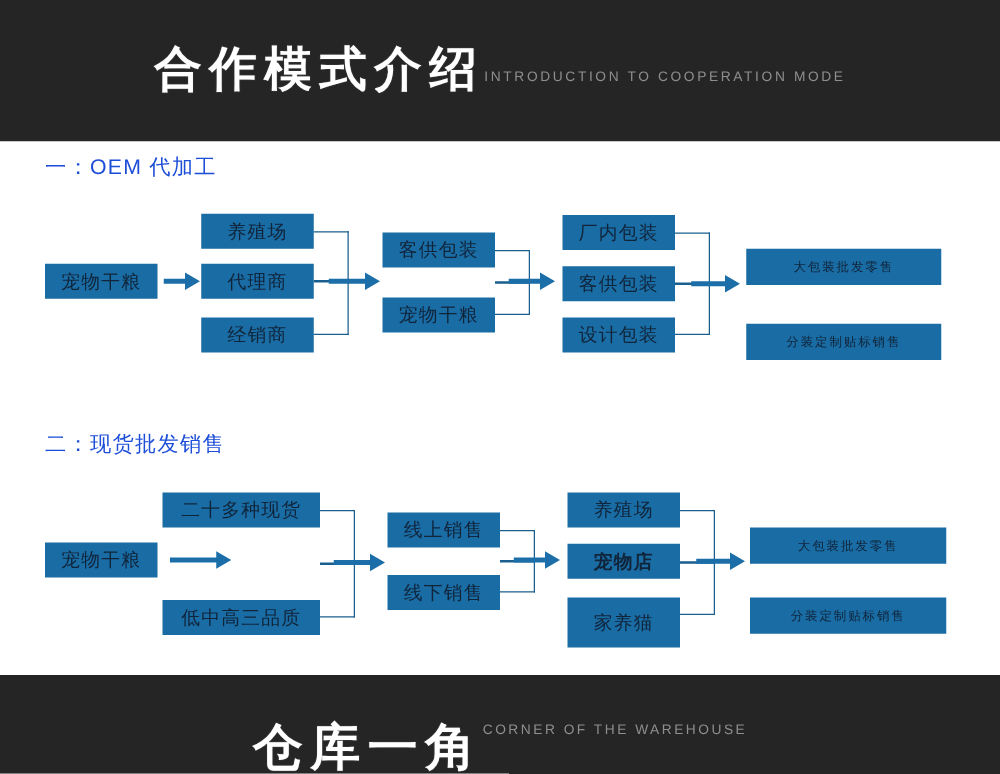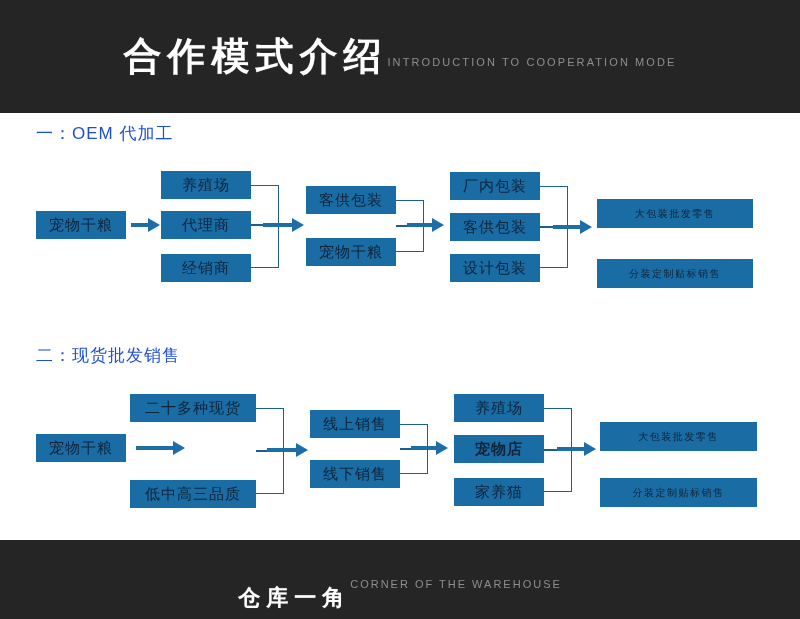--- a/index.html
+++ b/index.html
@@ -23,21 +23,21 @@
   .banner-bottom{top:540px;height:79px;}
   .banner-title{
     color:#ffffff;
     font-size:38px;
     font-weight:700;
     letter-spacing:6px;
     line-height:1.05;
     margin:0;
     text-shadow:0 0 1px rgba(255,255,255,.35);
   }
-  .banner-bottom .banner-title{font-size:22px;margin-top:36px;}
+  .banner-bottom .banner-title{font-size:40px;margin-top:36px;}
   .banner-sub{
     color:#8e8e8e;
     font-size:11px;
     letter-spacing:2.1px;
     margin-top:11px;
     white-space:nowrap;
   }
   .banner-bottom .banner-sub{margin-top:9px;letter-spacing:2px;}
 
   
@@ -143,21 +143,21 @@
   <div class="arrow" style="left:267px;top:448px;width:30px;"></div>
 
   <div class="fbox" style="left:310px;top:410px;width:90px;height:28px;">线上销售</div>
   <div class="fbox" style="left:310px;top:460px;width:90px;height:28px;">线下销售</div>
   <div class="bracket" style="left:400px;top:424px;width:28px;height:50px;"></div>
   <div class="hline" style="left:400px;top:448px;width:28px;"></div>
   <div class="arrow" style="left:411px;top:446px;width:26px;"></div>
 
   <div class="fbox" style="left:454px;top:394px;width:90px;height:28px;">养殖场</div>
   <div class="fbox" style="left:454px;top:435px;width:90px;height:28px;font-weight:bold;">宠物店</div>
-  <div class="fbox" style="left:454px;top:478px;width:90px;height:28px;">家养猫</div>
+  <div class="fbox" style="left:454px;top:478px;width:90px;height:40px;">家养猫</div>
   <div class="bracket" style="left:544px;top:408px;width:28px;height:84px;"></div>
   <div class="hline" style="left:544px;top:449px;width:28px;"></div>
   <div class="arrow" style="left:557px;top:447px;width:28px;"></div>
 
   <div class="fbox wide" style="left:600px;top:406px;width:157px;height:29px;">大包装批发零售</div>
   <div class="fbox wide" style="left:600px;top:462px;width:157px;height:29px;">分装定制贴标销售</div>
 
   <div class="banner banner-bottom">
     <div class="banner-title">仓库一角</div>
     <div class="banner-sub">CORNER OF THE WAREHOUSE</div>

